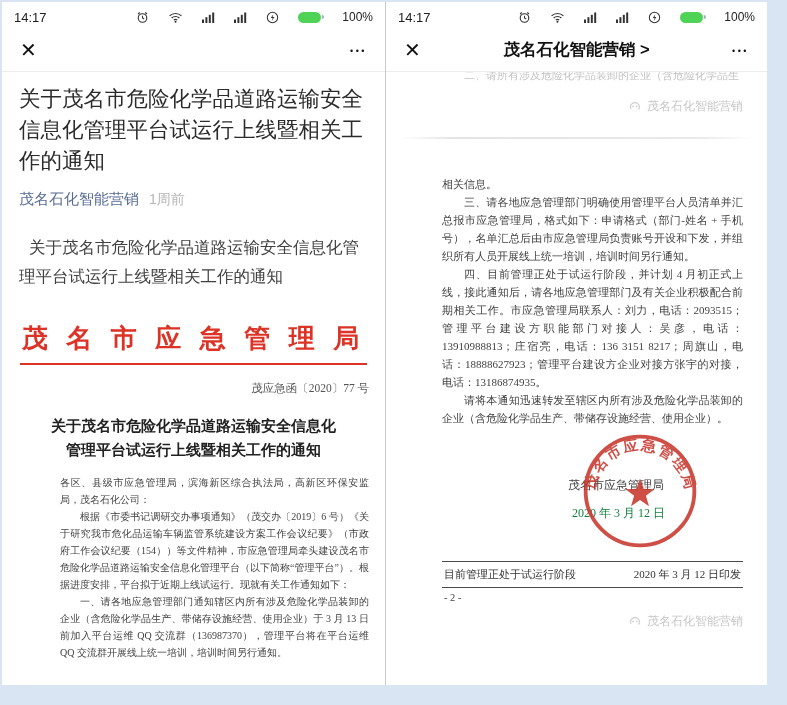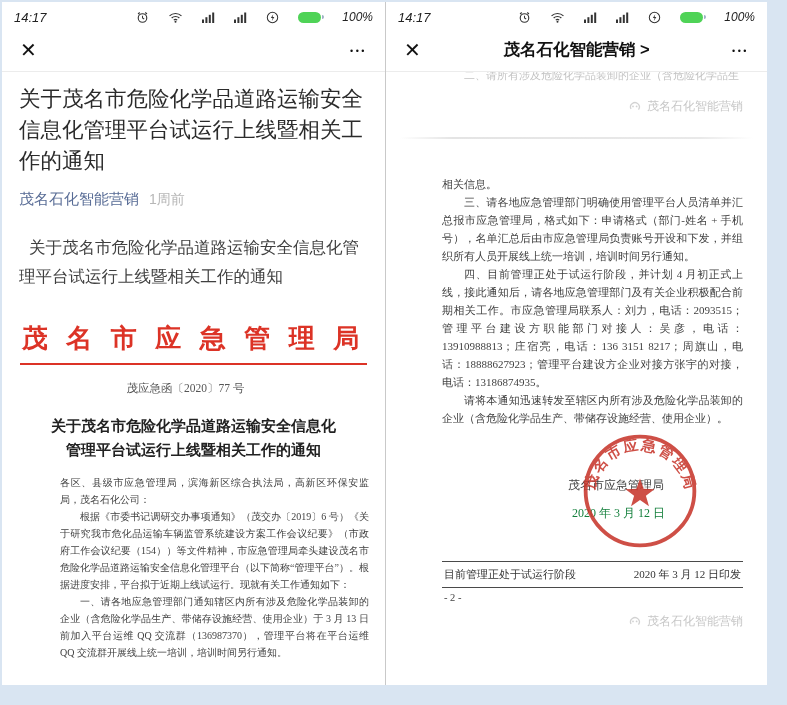--- a/index.html
+++ b/index.html
@@ -4,21 +4,21 @@
 <style>
   * { margin:0; padding:0; box-sizing:border-box; }
   html,body { width:787px; height:705px; }
   body { background:#d9e5f2; font-family:"Liberation Sans","DejaVu Sans",sans-serif; overflow:hidden; }
   .frame { width:787px; height:705px; padding:2px 19px 20px 2px; display:flex; }
   .screen { background:#ffffff; height:683px; overflow:hidden; position:relative; }
   .screen.left  { width:384px; border-right:1px solid #c9c9c9; }
   .screen.right { width:381px; }
 
   
-  .statusbar { height:26px; display:flex; align-items:center; justify-content:space-between; padding:4px 12px 0 12px; font-size:13px; color:#222;font-style:italic; }
+  .statusbar { height:26px; display:flex; align-items:center; justify-content:space-between; padding:4px 12px 0 12px; font-size:13px; color:#222; }
   .status-icons { display:flex; align-items:center; gap:19px; }
   .status-icons svg { display:block; }
   .battery { width:23px; height:11px; border-radius:6px; background:#4fd357; position:relative; margin-right:2px; }
   .battery:after { content:""; position:absolute; right:-3px; top:3.5px; width:2.5px; height:4px; background:#9db0c4; border-radius:0 2px 2px 0; }
   .battery-pct { font-size:12px; color:#222; }
 
   
   .navbar { height:44px; display:flex; align-items:center; justify-content:space-between; padding:0 18px; border-bottom:1px solid #ececec; position:relative; }
   .nav-close { font-size:20px; font-weight:300; color:#111; cursor:pointer; line-height:1; }
   .nav-more { font-size:9px; letter-spacing:2.5px; color:#111; cursor:pointer; padding-top:2px; }
@@ -29,21 +29,21 @@
   .art-title { margin-top:12px; font-size:21.5px; line-height:31px; font-weight:500; color:#2b2b2b; }
   .byline { margin-top:13px; display:flex; align-items:baseline; gap:10px; }
   .author { font-size:15px; color:#576b95; cursor:pointer; }
   .timeago { font-size:14px; color:#b7b7b7; }
   .intro { margin-top:24px; font-size:16.5px; line-height:29px; color:#404040; text-indent:0.6em; }
 
   
   .doc { font-family:"Liberation Serif","DejaVu Serif",serif; color:#3f3f3f; }
   .letterhead-wrap { margin-top:30px; text-align:center; }
   .letterhead { display:inline-block; font-weight:700; font-size:26px; letter-spacing:6px; color:#dc3326; border-bottom:2.5px solid #dc3326; padding:0 2px 7px 2px; white-space:nowrap; }
-  .doc-number { margin-top:16px; text-align:center; padding-right:16px; font-size:11.5px; color:#555; }
+  .doc-number { margin-top:16px; text-align:right; padding-right:16px; font-size:11.5px; color:#555; }
   .doc-title { margin-top:18px; text-align:center; font-weight:700; font-size:15px; line-height:24px; color:#222; }
   .doc-body-left { margin:12px 16px 0 58px; font-size:10px; line-height:17px; text-align:justify; }
   .doc-body-left p, .doc-body-right p { margin:0; }
   .indent { text-indent:2em; }
 
   
   .cutline { height:12px; overflow:hidden; opacity:.55; }
   .cutline > div { margin-top:-6px; padding:0 24px 0 56px; font-size:11px; line-height:18px; color:#8f8f8f; text-indent:2em;
                    font-family:"Liberation Serif","DejaVu Serif",serif; }
   .doc-body-right { padding:6px 24px 0 56px; font-size:11px; line-height:18px; text-align:justify; }

